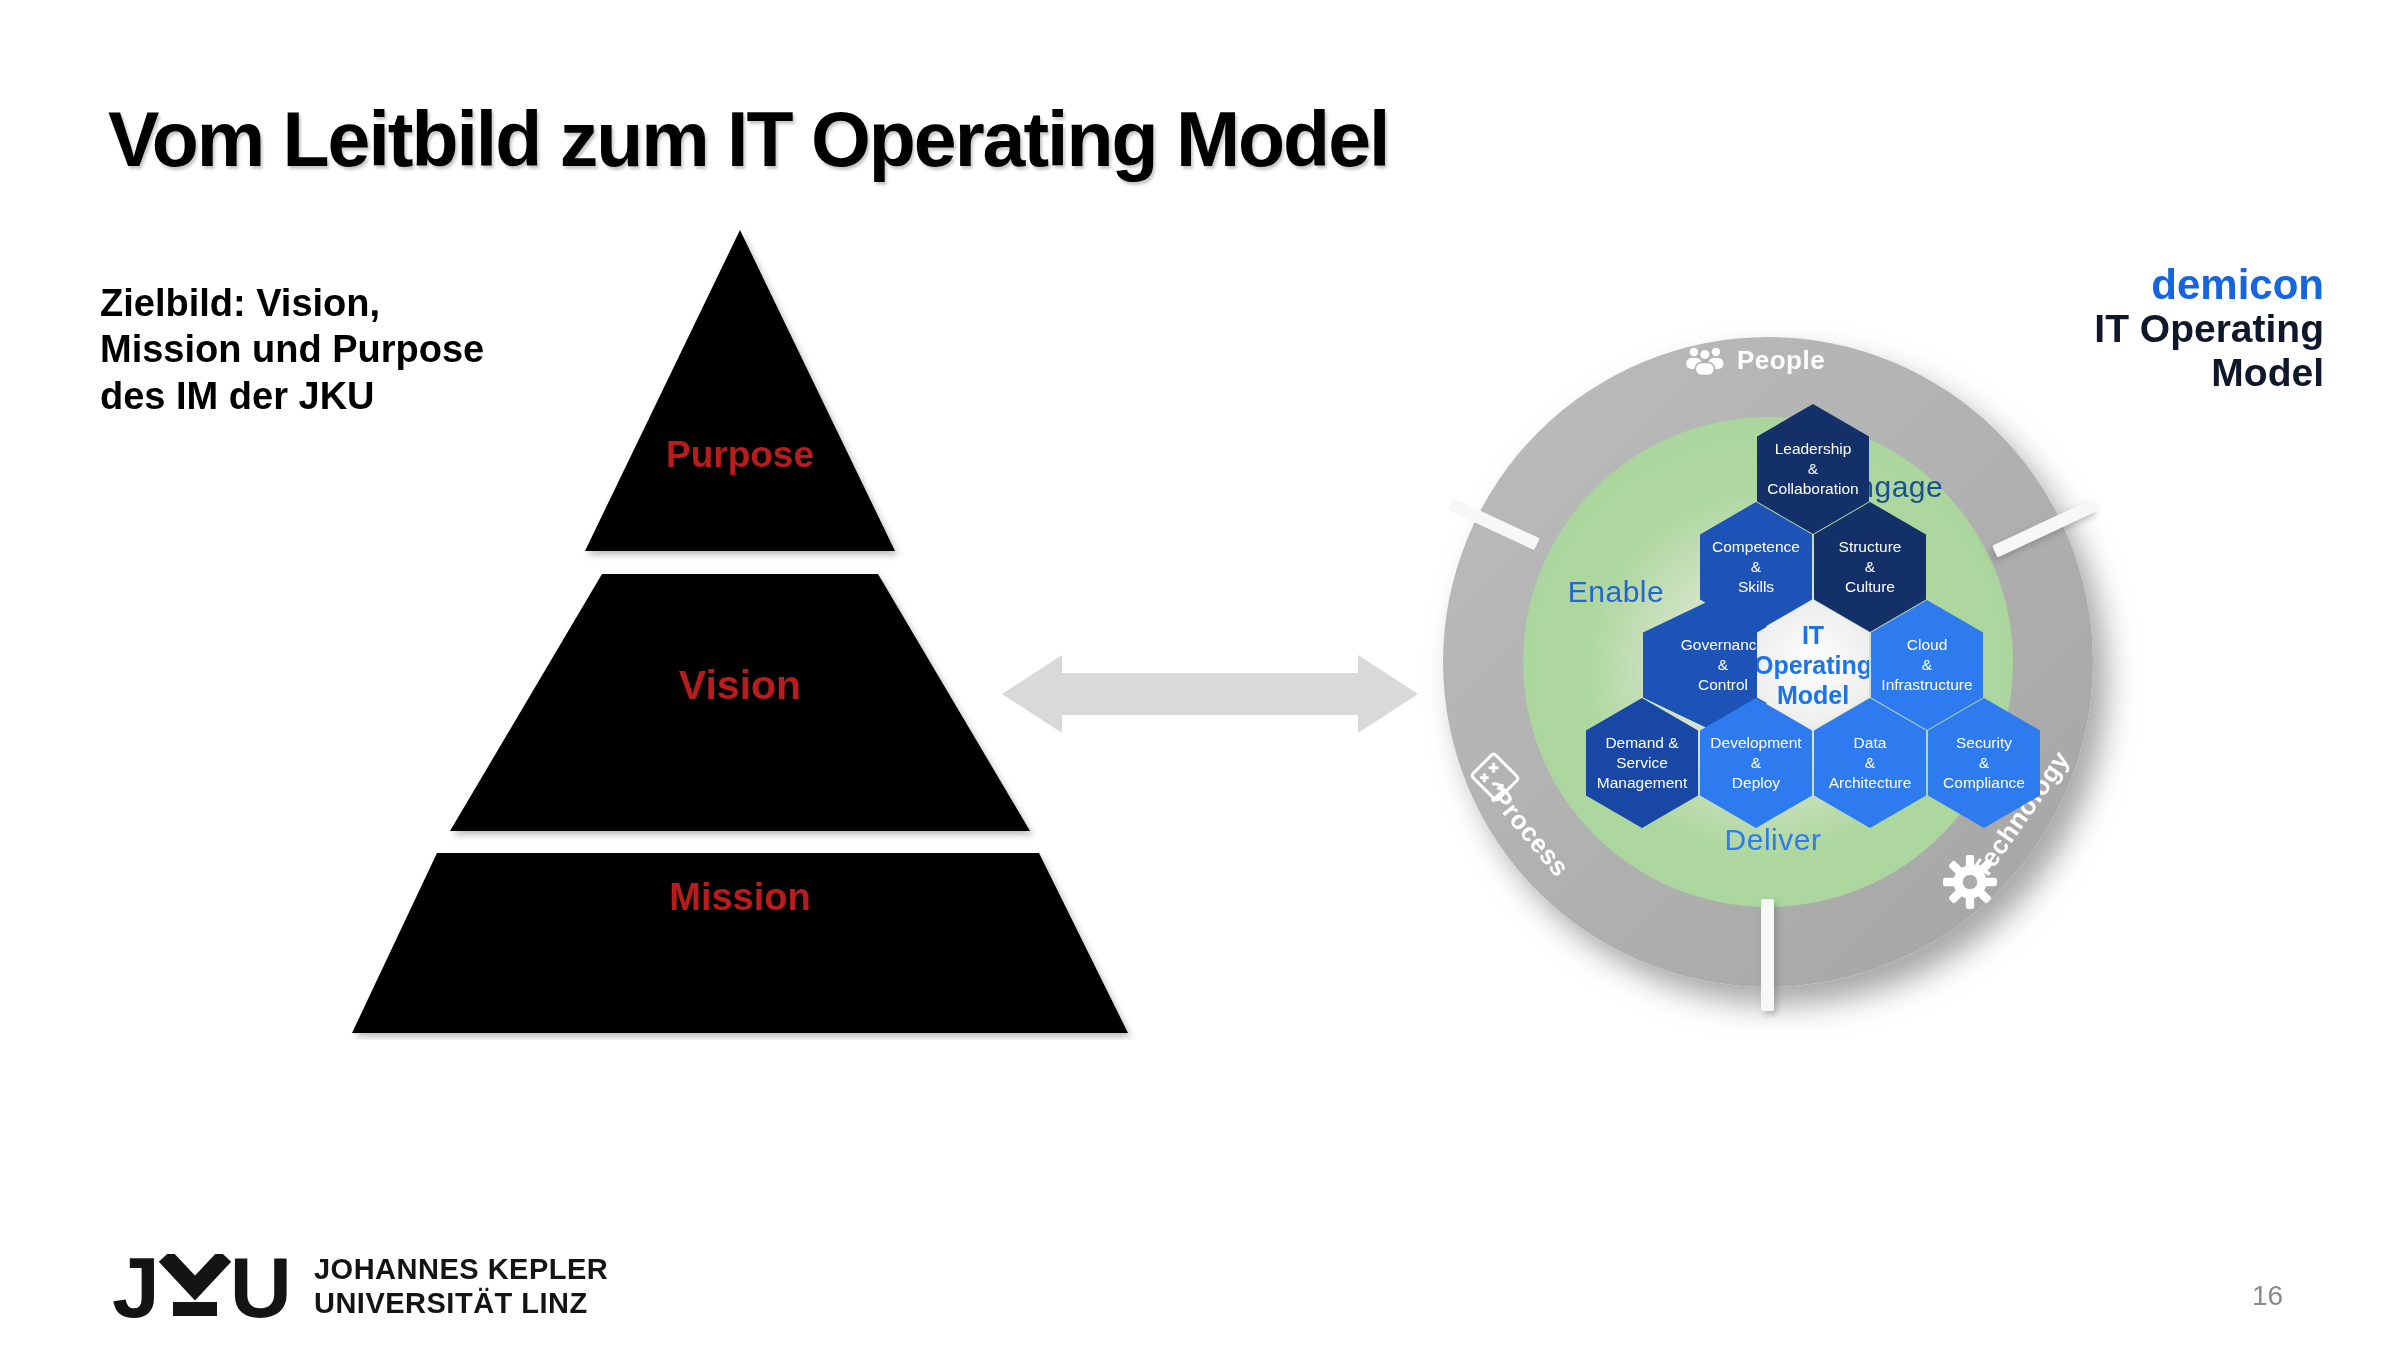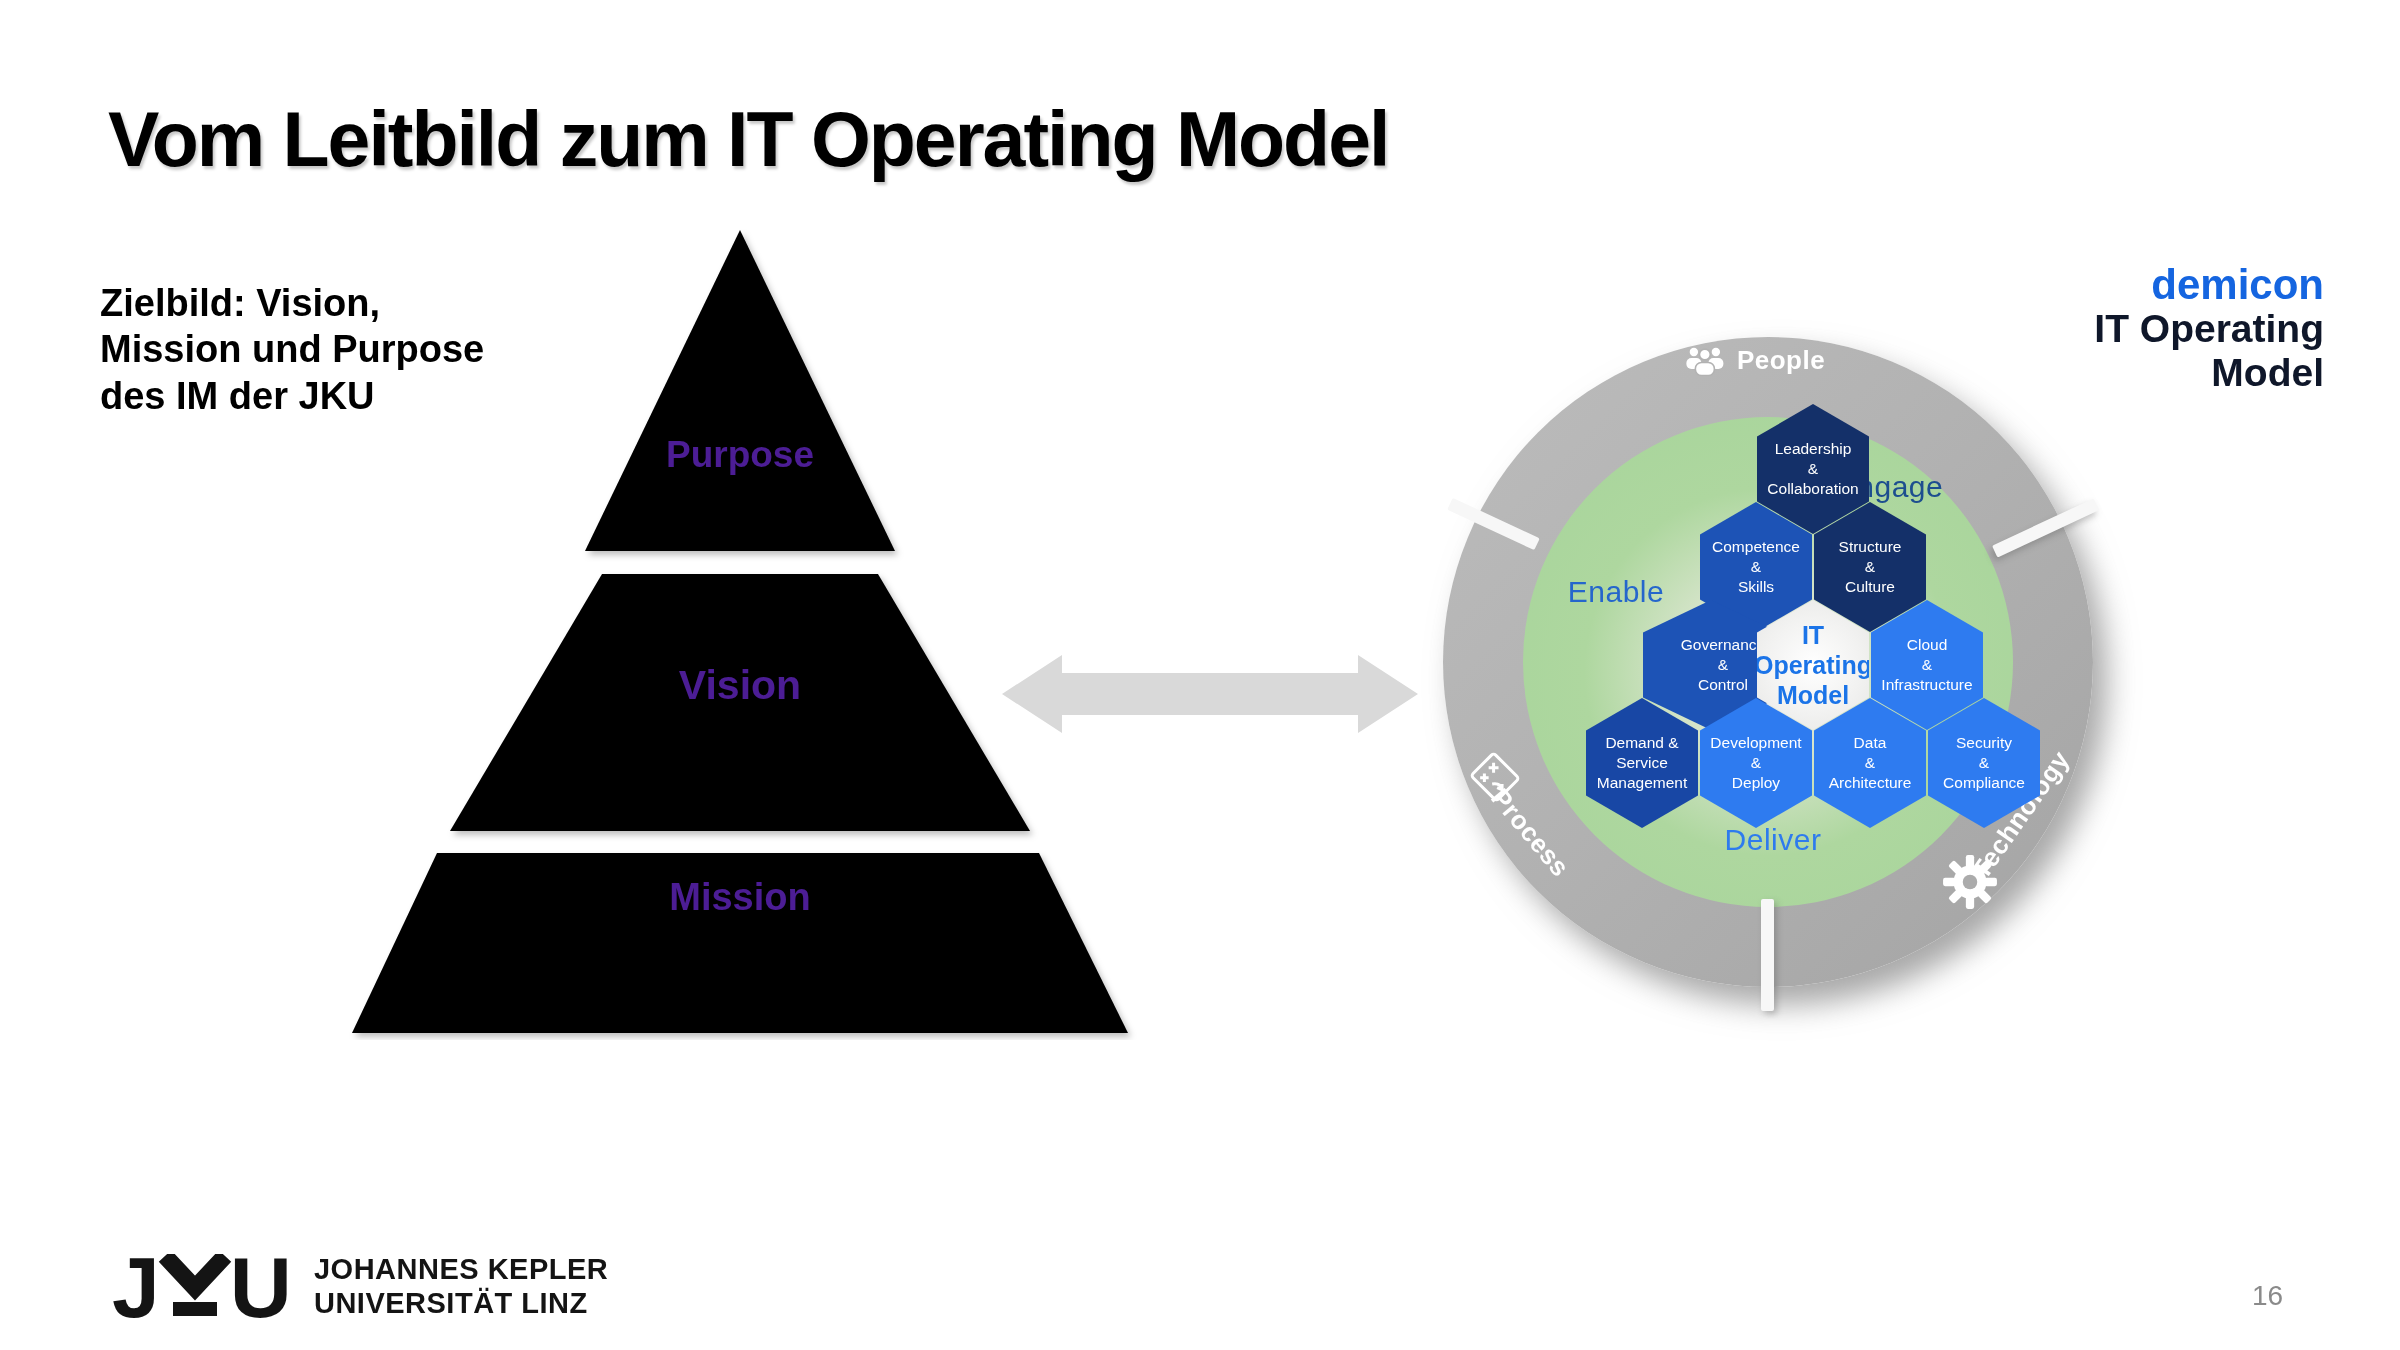--- a/index.html
+++ b/index.html
@@ -11,21 +11,21 @@
   .title{position:absolute;left:108px;top:95px;font-size:77px;font-weight:bold;
          letter-spacing:-2px;color:#000;text-shadow:2px 3px 3px rgba(0,0,0,.22);}
   .caption{position:absolute;left:100px;top:280px;font-size:38px;font-weight:bold;
            line-height:1.22;color:#000;}
   .statement{position:absolute;left:465px;top:1052px;width:1540px;text-align:center;
              font-size:42px;font-weight:bold;line-height:1.2;color:#0a0a0a;
              text-shadow:1px 2px 2px rgba(0,0,0,.2);}
 
   
   .pyr-svg{position:absolute;left:340px;top:220px;}
-  .ptxt{position:absolute;left:740px;transform:translateX(-50%);color:#4c1d95;text-align:center;width:760px;}
+  .ptxt{position:absolute;left:740px;transform:translateX(-50%);color:#b91c1c;text-align:center;width:760px;}
   .pname{font-weight:bold;}
   .p1n{top:434px;font-size:37px;}
   .p1s{top:482px;font-size:28px;}
   .p2n{top:662px;font-size:41px;}
   .p2s{top:714px;font-size:29px;line-height:1.45;}
   .p3n{top:876px;font-size:38px;}
   .p3s{top:928px;font-size:29px;}
 
   
   .arrow-svg{position:absolute;left:1000px;top:648px;}

